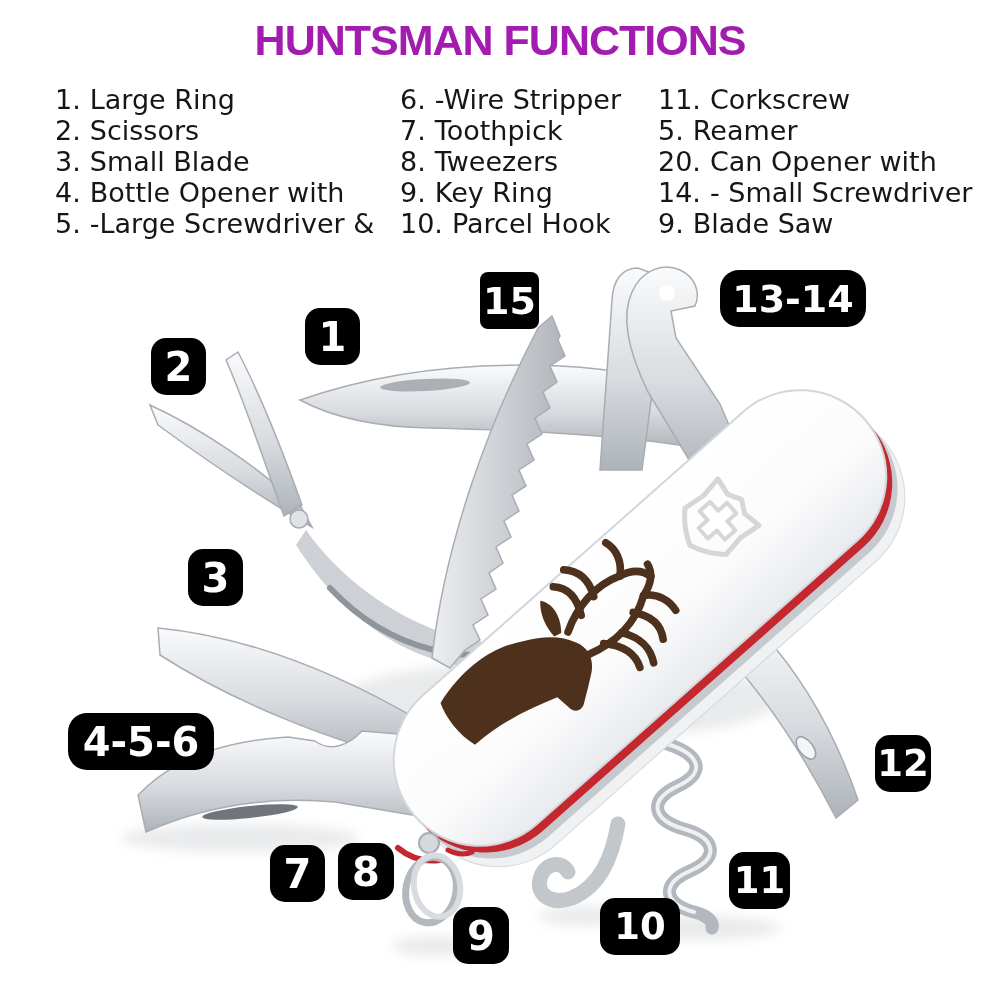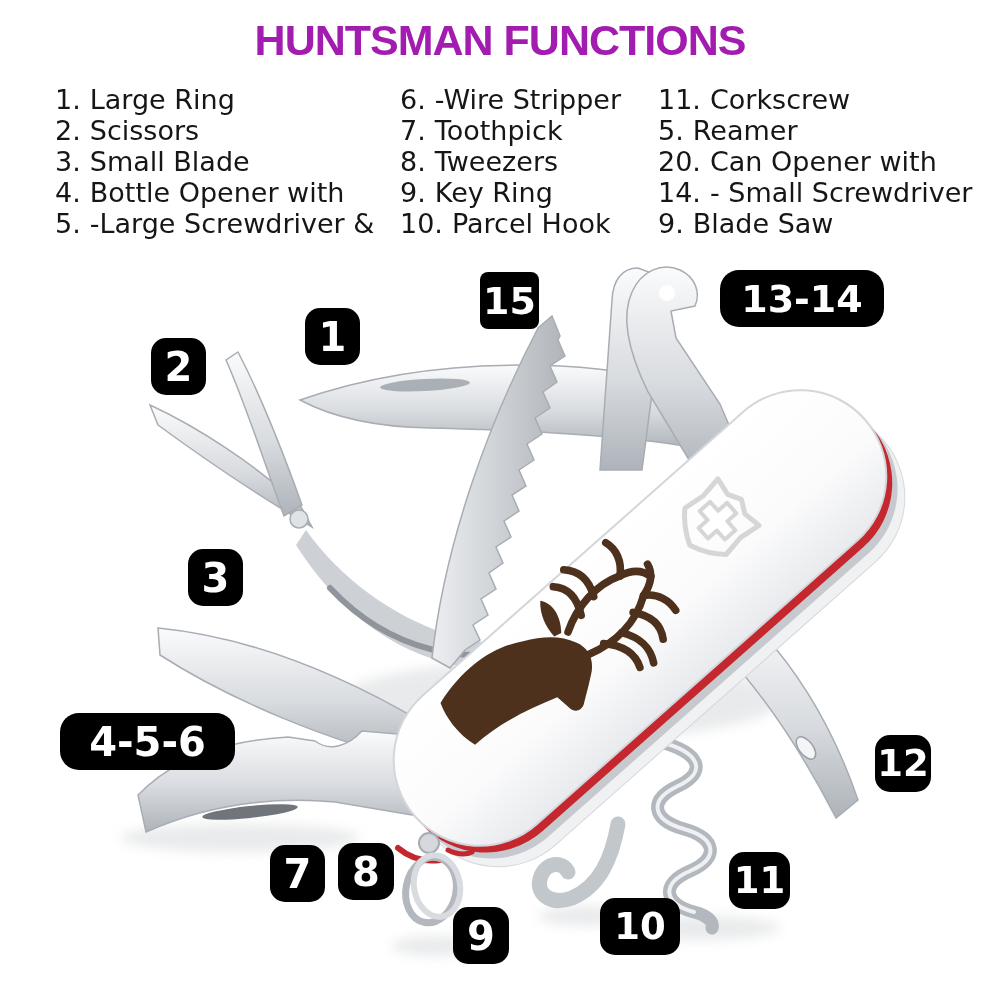--- a/index.html
+++ b/index.html
@@ -17,28 +17,28 @@
   .legend .num{margin-right:9px;}
   .art{position:absolute;left:0;top:0;width:1000px;height:1000px;}
   .chip{position:absolute;display:flex;align-items:center;justify-content:center;
         background:#000;color:#fff;font-weight:bold;font-size:40px;
         border-radius:15px;height:57px;
         font-family:"DejaVu Sans",sans-serif;}
   .chip.wide{border-radius:19px;font-size:40px;}
   .chip.k1{left:305px;top:308px;width:55px;}
   .chip.k2{left:151px;top:338px;width:55px;}
   .chip.k3{left:188px;top:549px;width:55px;}
-  .chip.k456{left:60px;top:713px;width:175px;text-align:center;}
+  .chip.k456{left:68px;top:713px;width:146px;text-align:center;}
   .chip.k7{left:270px;top:845px;width:55px;}
   .chip.k8{left:338px;top:843px;width:56px;}
   .chip.k9{left:453px;top:907px;width:56px;}
   .chip.k10{left:600px;top:898px;width:80px;font-size:37px;}
   .chip.k11{left:729px;top:852px;width:61px;font-size:37px;}
   .chip.k12{left:875px;top:735px;width:56px;font-size:37px;}
-  .chip.k1314{left:720px;top:270px;width:164px;font-size:38px;}
+  .chip.k1314{left:720px;top:270px;width:146px;font-size:38px;}
   .chip.k15{left:480px;top:272px;width:59px;font-size:38px;border-radius:8px;}
 </style>
 </head>
 <body>
 
 <div class="page">
 
   <div class="title">HUNTSMAN FUNCTIONS</div>
 
   <div class="legend">

